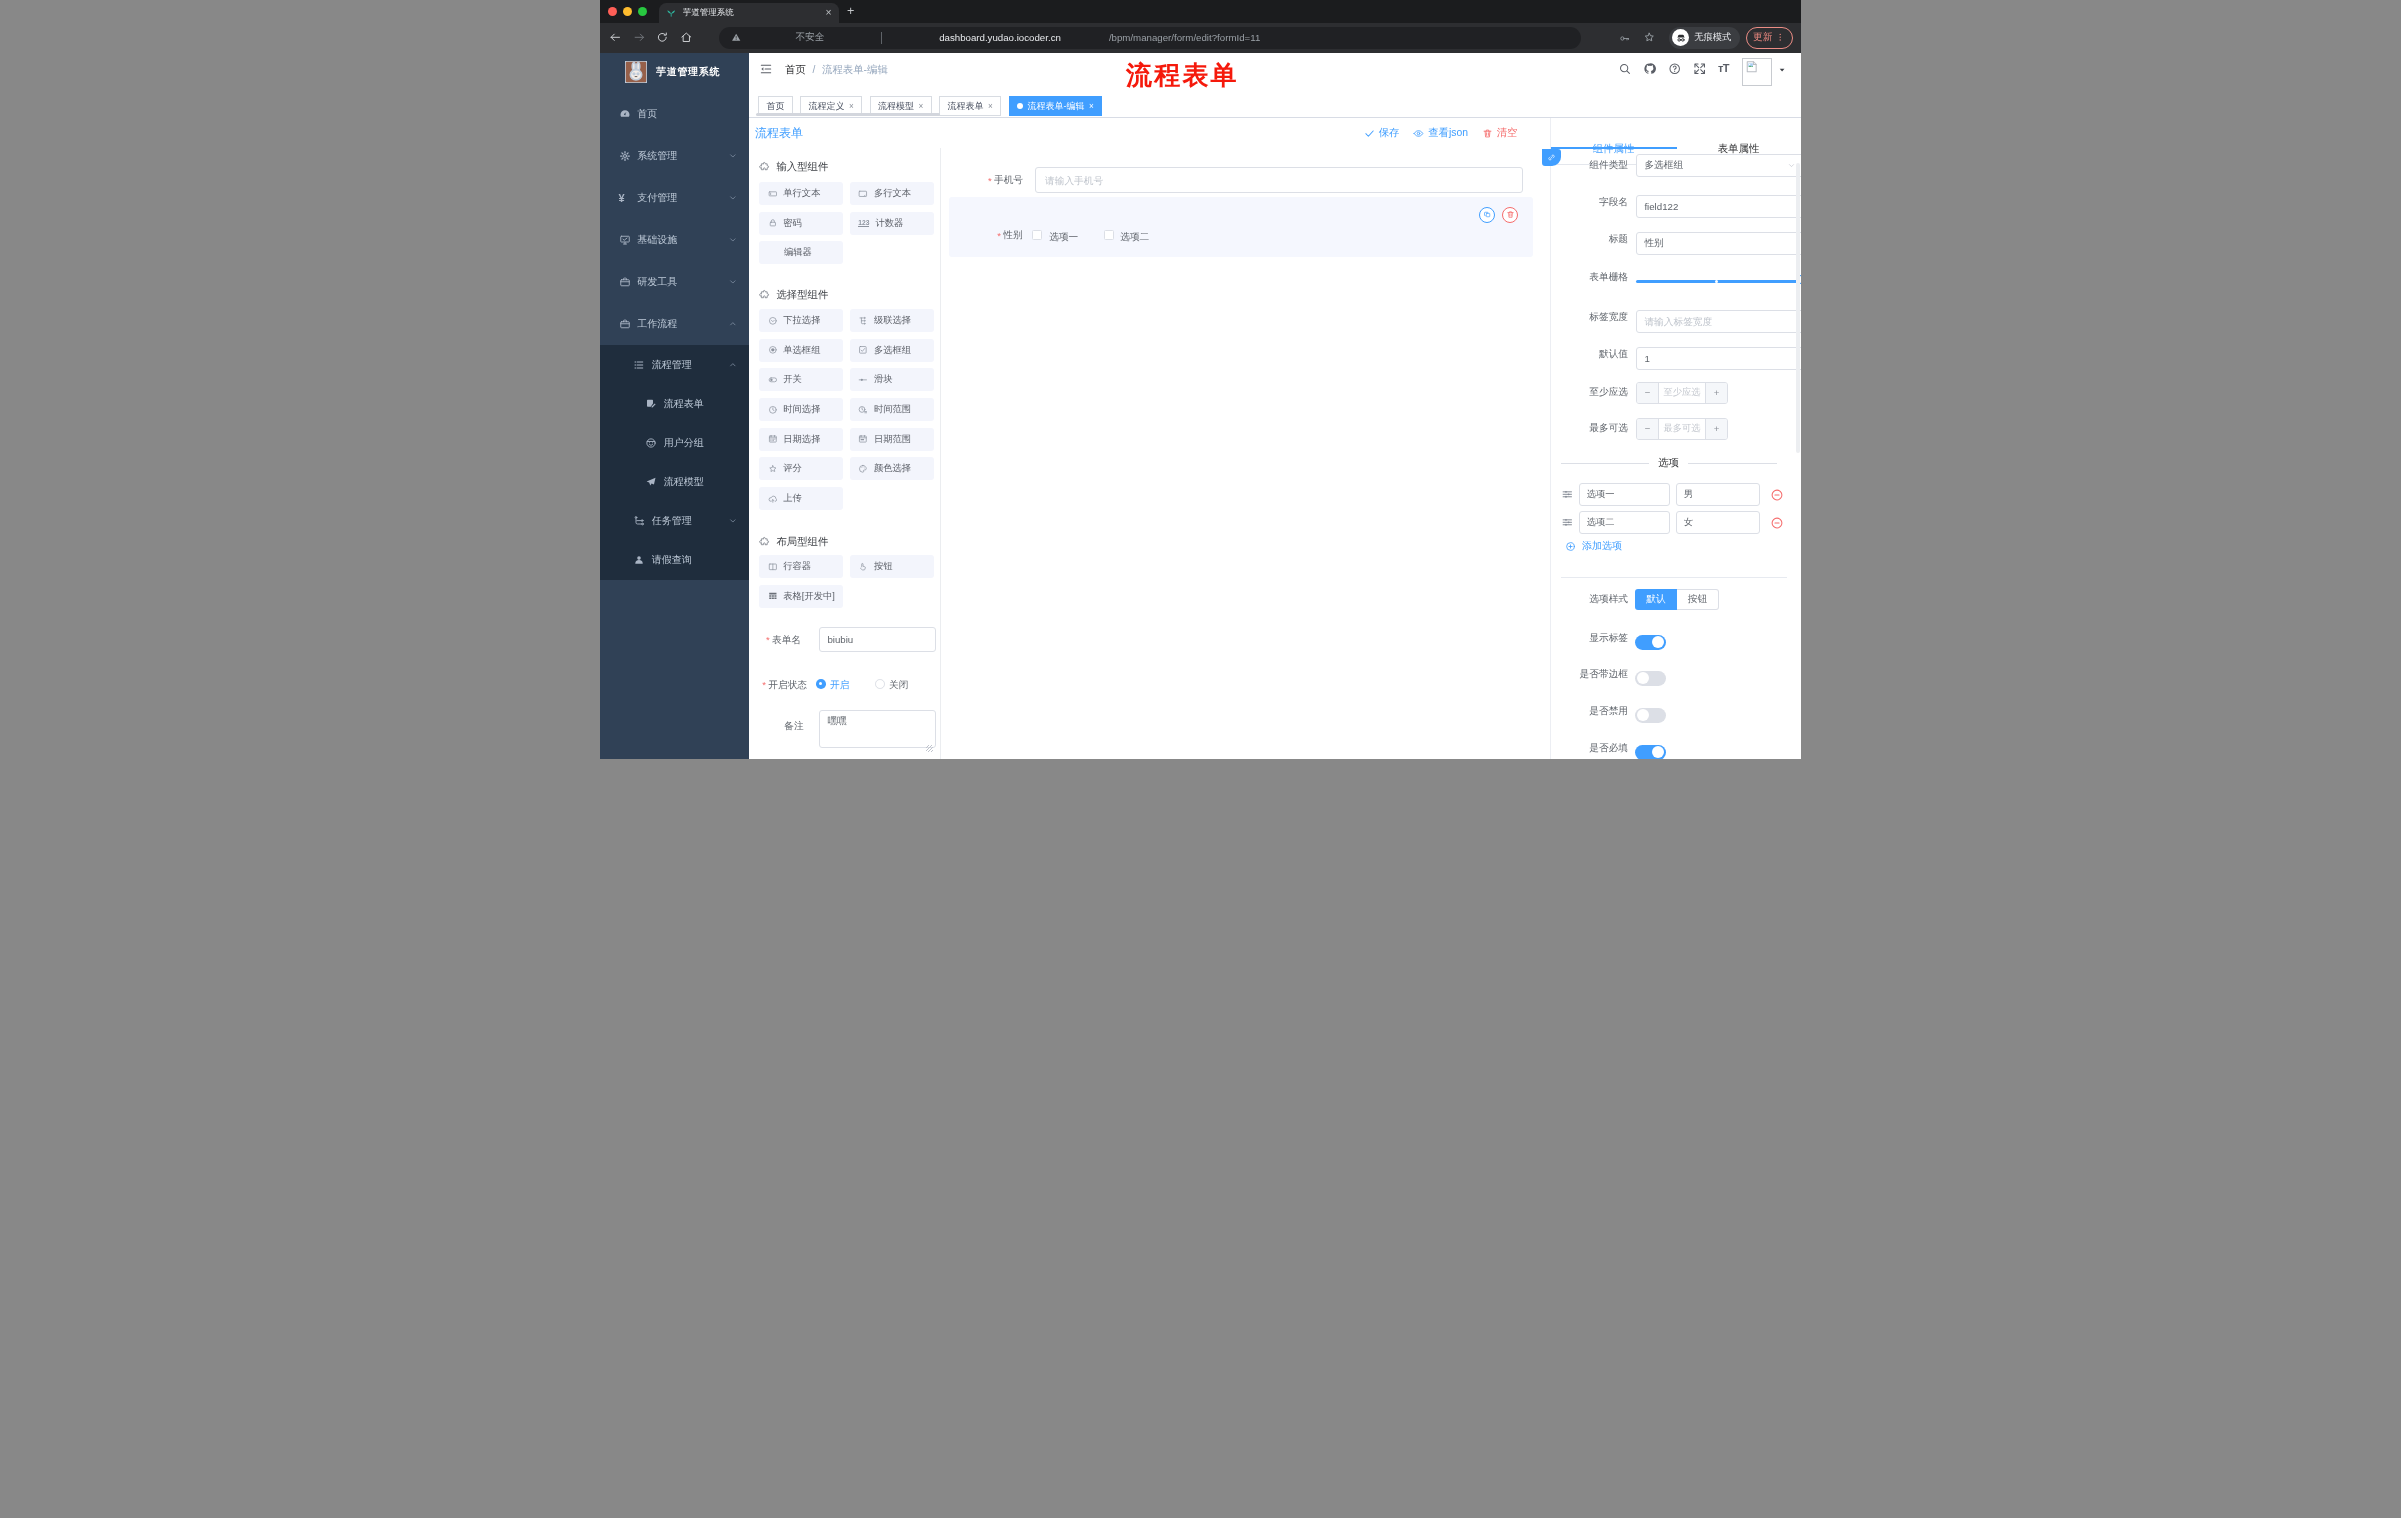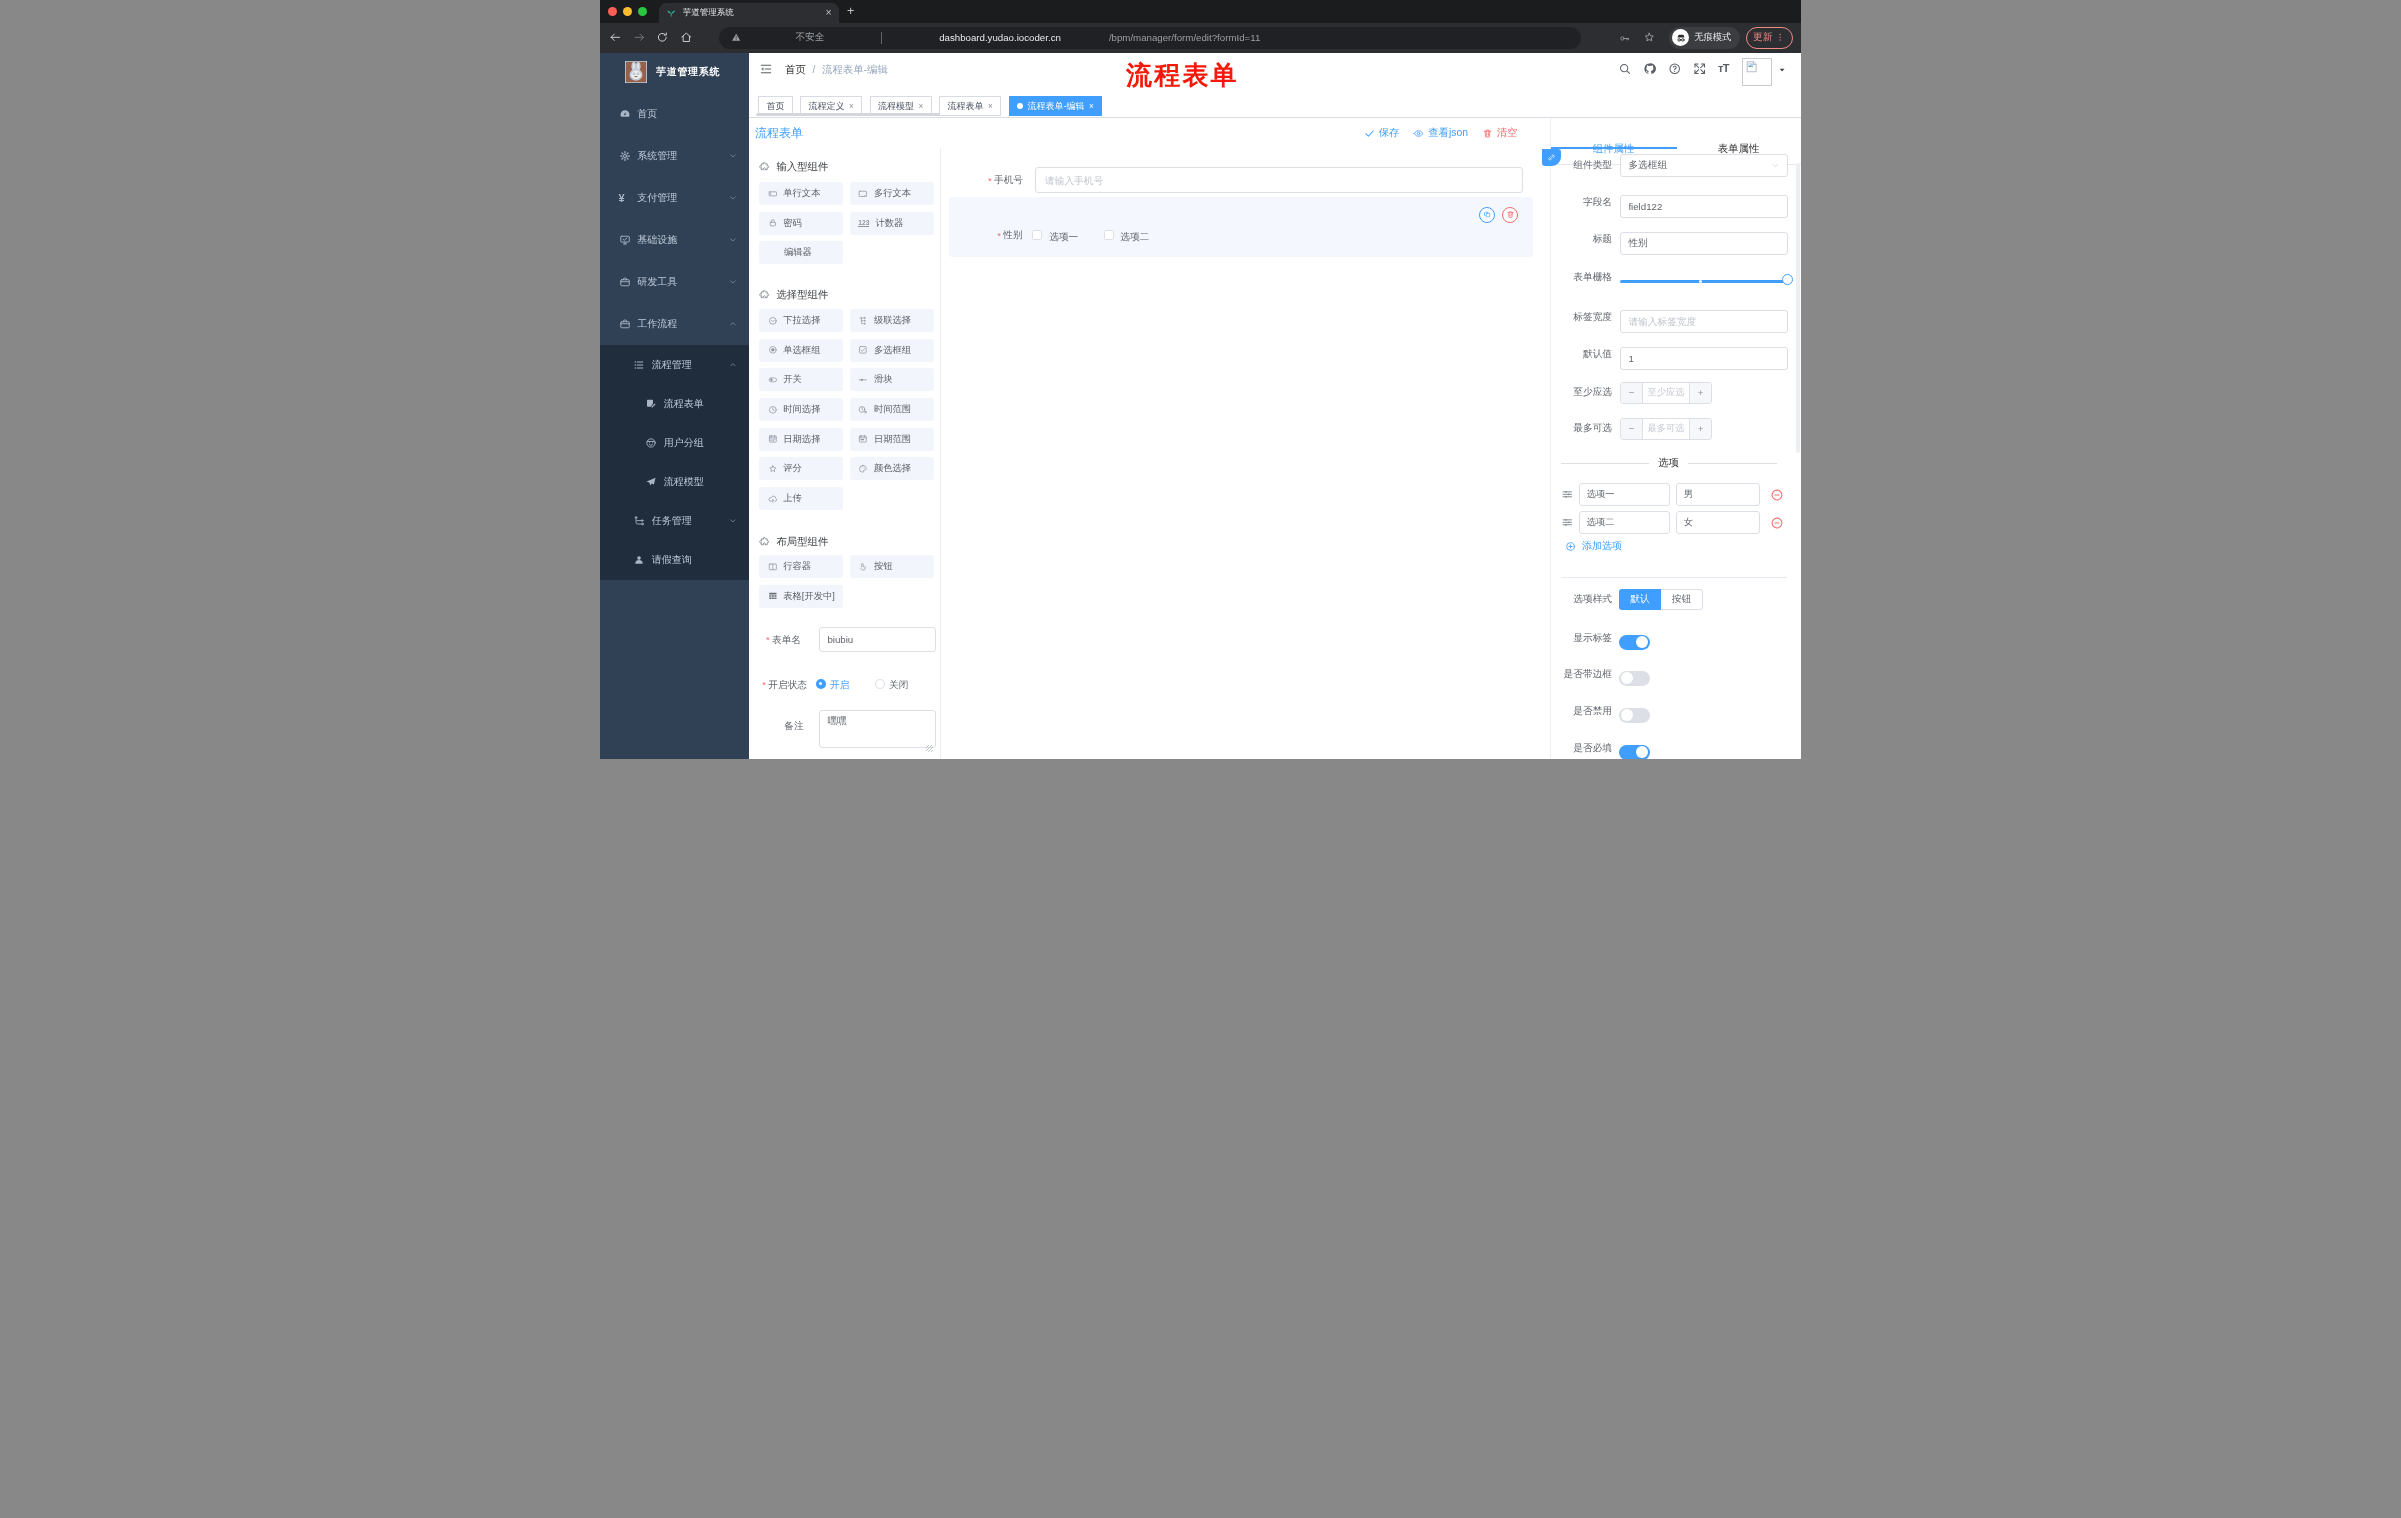--- a/index.html
+++ b/index.html
@@ -108,21 +108,21 @@
   .cbox{position:absolute;width:9.7px;height:9.7px;border:0.7px solid #dcdfe6;border-radius:1.5px;background:#fff;}
 
   
   .props{position:absolute;right:0;top:0;bottom:0;width:251px;background:#fff;border-left:0.7px solid #eceef3;}
   .ptabs{position:absolute;left:0;top:16px;width:100%;height:30.5px;border-bottom:0.7px solid #e4e7ed;display:flex;}
   .ptab{flex:1;display:flex;align-items:center;justify-content:center;font-size:10.4px;color:#303133;cursor:pointer;}
   .ptab.active{color:#409eff;}
   .ptab-line{position:absolute;left:0;top:29px;width:126px;height:1.5px;background:#409eff;}
   .linktag{position:absolute;left:-9px;top:31px;width:18.6px;height:17px;background:#409eff;border-radius:0 3px 9px 3px;
     display:flex;align-items:center;justify-content:center;color:#fff;font-size:9px;z-index:6;}
-  .prow{position:absolute;left:0;width:100%;height:15px;display:flex;align-items:center;}
+  .prow{position:absolute;left:16px;width:100%;height:15px;display:flex;align-items:center;}
   .pr-label{position:absolute;left:0;width:61px;text-align:right;font-size:9.7px;color:#5f646b;}
   .pr-ctl{position:absolute;left:69px;width:168px;height:23px;}
   .pselect{width:168px;height:23px;border:0.7px solid #dcdfe6;border-radius:3px;display:flex;align-items:center;
     padding:0 7.4px;color:#5f646b;background:#fff;cursor:pointer;}
   .pselect .chevd{margin-left:auto;color:#c0c4cc;font-size:9px;}
   .slider-track{position:absolute;left:69px;top:9.7px;width:169px;height:3.7px;border-radius:2.2px;background:#409eff;}
   .slider-stop{position:absolute;left:148px;top:10px;width:3px;height:3px;border-radius:50%;background:#fff;}
   .slider-handle{position:absolute;left:231px;top:3.7px;width:11px;height:11px;border-radius:50%;background:#fff;border:1.9px solid #409eff;}
   .stepper{position:absolute;left:69px;width:92px;height:22px;border:0.7px solid #dcdfe6;border-radius:3px;
     display:flex;overflow:hidden;background:#fff;}

